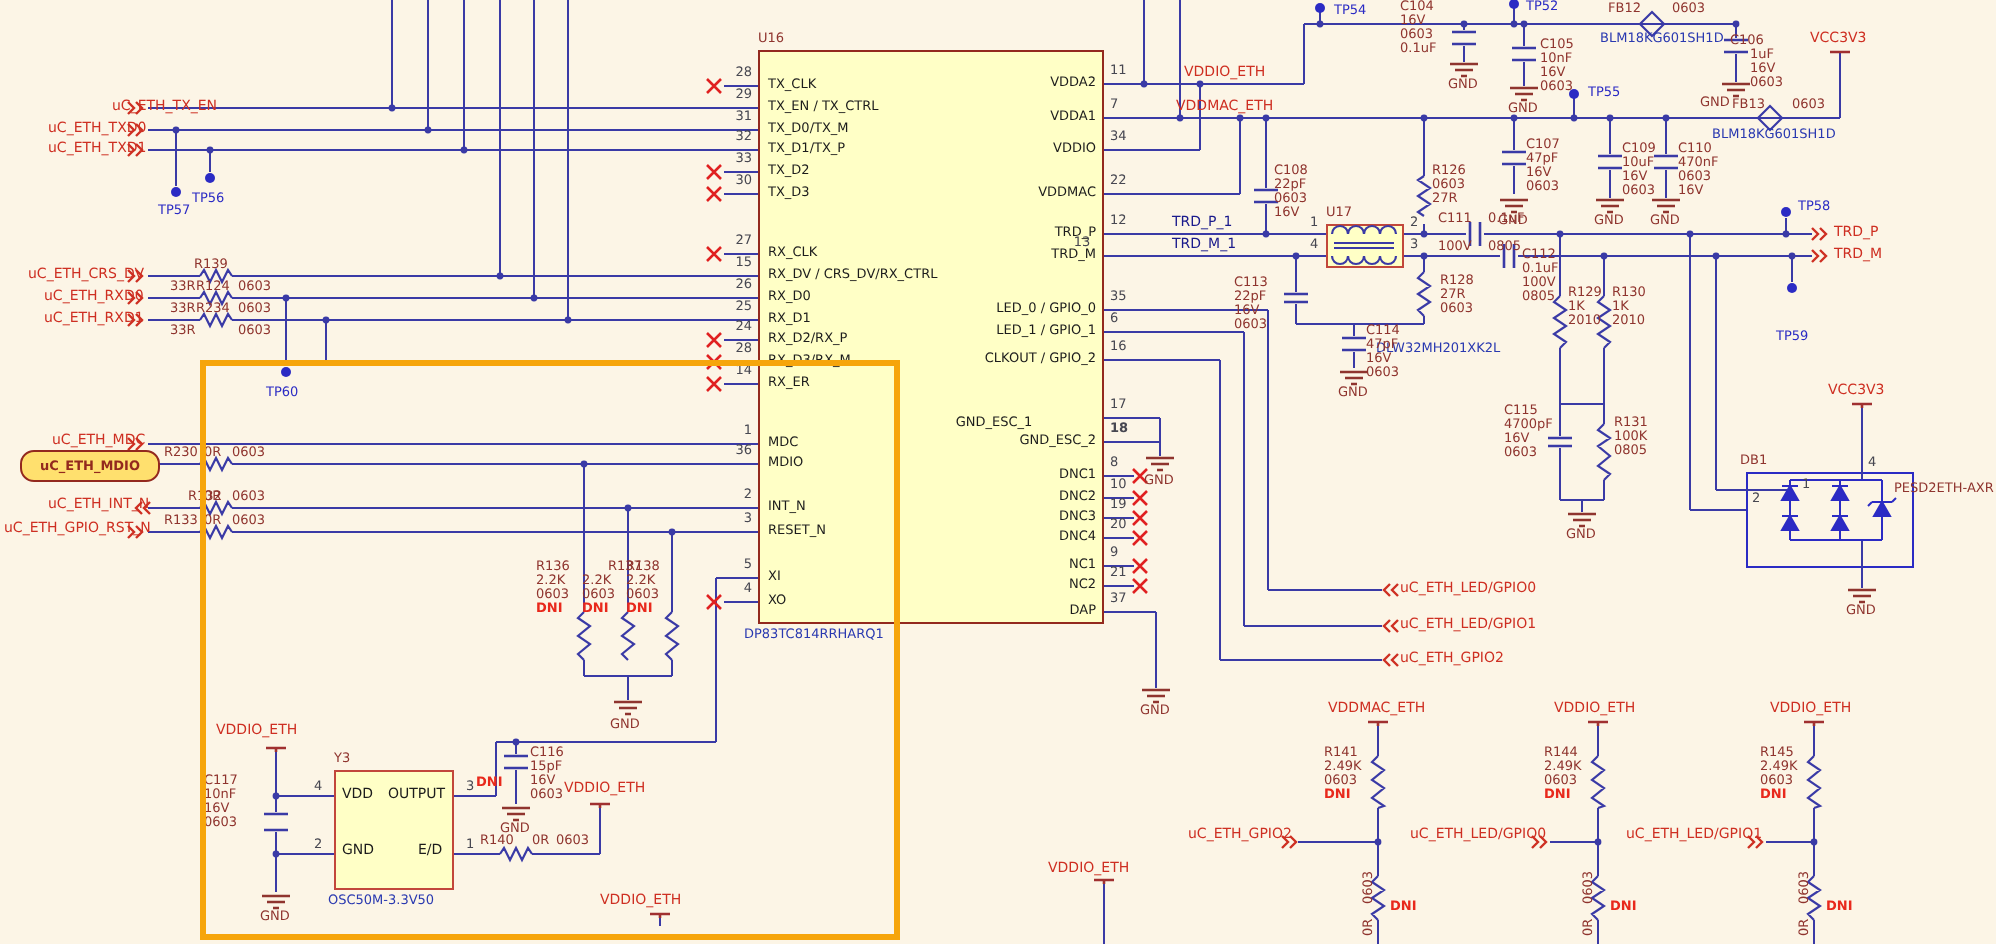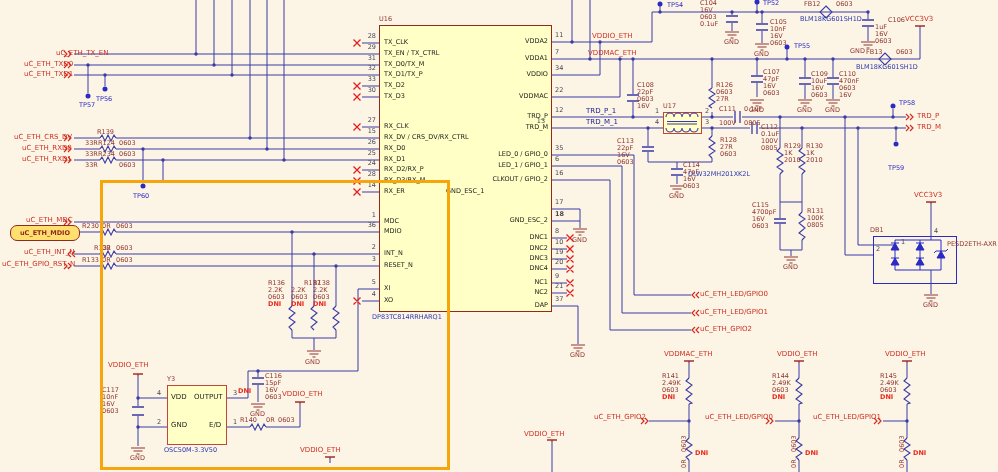--- a/index.html
+++ b/index.html
@@ -174,21 +174,21 @@
       <span class="lb v" style="left: 700px; top: 21px;">0.1uF</span>
       <span class="lb v" style="left: 724px; top: 39px;">GND</span>
       <span class="lb v" style="left: 770px; top: 19px;">C105</span>
       <span class="lb v" style="left: 770px; top: 26px;">10nF</span>
       <span class="lb v" style="left: 770px; top: 33px;">16V</span>
       <span class="lb v" style="left: 770px; top: 40px;">0603</span>
       <span class="lb v" style="left: 754px; top: 51px;">GND</span>
       <span class="lb v" style="left: 804px; top: 1px;">FB12</span>
       <span class="lb v" style="left: 836px; top: 1px;">0603</span>
       <span class="lb b" style="left: 800px; top: 16px;">BLM18KG601SH1D</span>
-      <span class="lb v" style="left: 888px; top: 17px;">C106</span>
+      <span class="lb v" style="left: 865px; top: 17px;">C106</span>
       <span class="lb v" style="left: 875px; top: 24px;">1uF</span>
       <span class="lb v" style="left: 875px; top: 31px;">16V</span>
       <span class="lb v" style="left: 875px; top: 38px;">0603</span>
       <span class="lb v" style="left: 850px; top: 48px;">GND</span>
       <span class="lb n" style="left: 905px; top: 16px;">VCC3V3</span>
       <span class="lb n" style="left: 592px; top: 33px;">VDDIO_ETH</span>
       <span class="lb n" style="left: 588px; top: 50px;">VDDMAC_ETH</span>
       <span class="lb t" style="left: 794px; top: 43px;">TP55</span>
       <span class="lb v" style="left: 866px; top: 49px;">FB13</span>
       <span class="lb v" style="left: 896px; top: 49px;">0603</span>
@@ -399,21 +399,21 @@
       <span class="lb icpin" style="top: 113px; left: 446px; width: 102px; text-align: right;">TRD_P</span>
       <span class="lb icnum" style="top: 107px; left: 555px; width: 20px; text-align: left;">12</span>
       <span class="lb icpin" style="top: 124px; left: 446px; width: 102px; text-align: right;">TRD_M</span>
       <span class="lb icnum" style="top: 118px; left: 531px; width: 20px; text-align: center;">13</span>
       <span class="lb icpin" style="top: 151px; left: 446px; width: 102px; text-align: right;">LED_0 / GPIO_0</span>
       <span class="lb icnum" style="top: 145px; left: 555px; width: 20px; text-align: left;">35</span>
       <span class="lb icpin" style="top: 162px; left: 446px; width: 102px; text-align: right;">LED_1 / GPIO_1</span>
       <span class="lb icnum" style="top: 156px; left: 555px; width: 20px; text-align: left;">6</span>
       <span class="lb icpin" style="top: 176px; left: 446px; width: 102px; text-align: right;">CLKOUT / GPIO_2</span>
       <span class="lb icnum" style="top: 170px; left: 555px; width: 20px; text-align: left;">16</span>
-      <span class="lb icpin" style="top: 188px; left: 446px; width: 102px; text-align: left;">GND_ESC_1</span>
+      <span class="lb icpin" style="top: 208px; left: 446px; width: 102px; text-align: center;">GND_ESC_1</span>
       <span class="lb icnum" style="top: 199px; left: 555px; width: 20px; text-align: left;">17</span>
       <span class="lb icpin" style="top: 217px; left: 446px; width: 102px; text-align: right;">GND_ESC_2</span>
       <span class="lb icnum" style="top: 211px; left: 555px; width: 20px; text-align: left; font-weight: bold;">18</span>
       <span class="lb icpin" style="top: 234px; left: 446px; width: 102px; text-align: right;">DNC1</span>
       <span class="lb icnum" style="top: 228px; left: 555px; width: 20px; text-align: left;">8</span>
       <span class="lb icpin" style="top: 245px; left: 446px; width: 102px; text-align: right;">DNC2</span>
       <span class="lb icnum" style="top: 239px; left: 555px; width: 20px; text-align: left;">10</span>
       <span class="lb icpin" style="top: 255px; left: 446px; width: 102px; text-align: right;">DNC3</span>
       <span class="lb icnum" style="top: 249px; left: 555px; width: 20px; text-align: left;">19</span>
       <span class="lb icpin" style="top: 265px; left: 446px; width: 102px; text-align: right;">DNC4</span>

